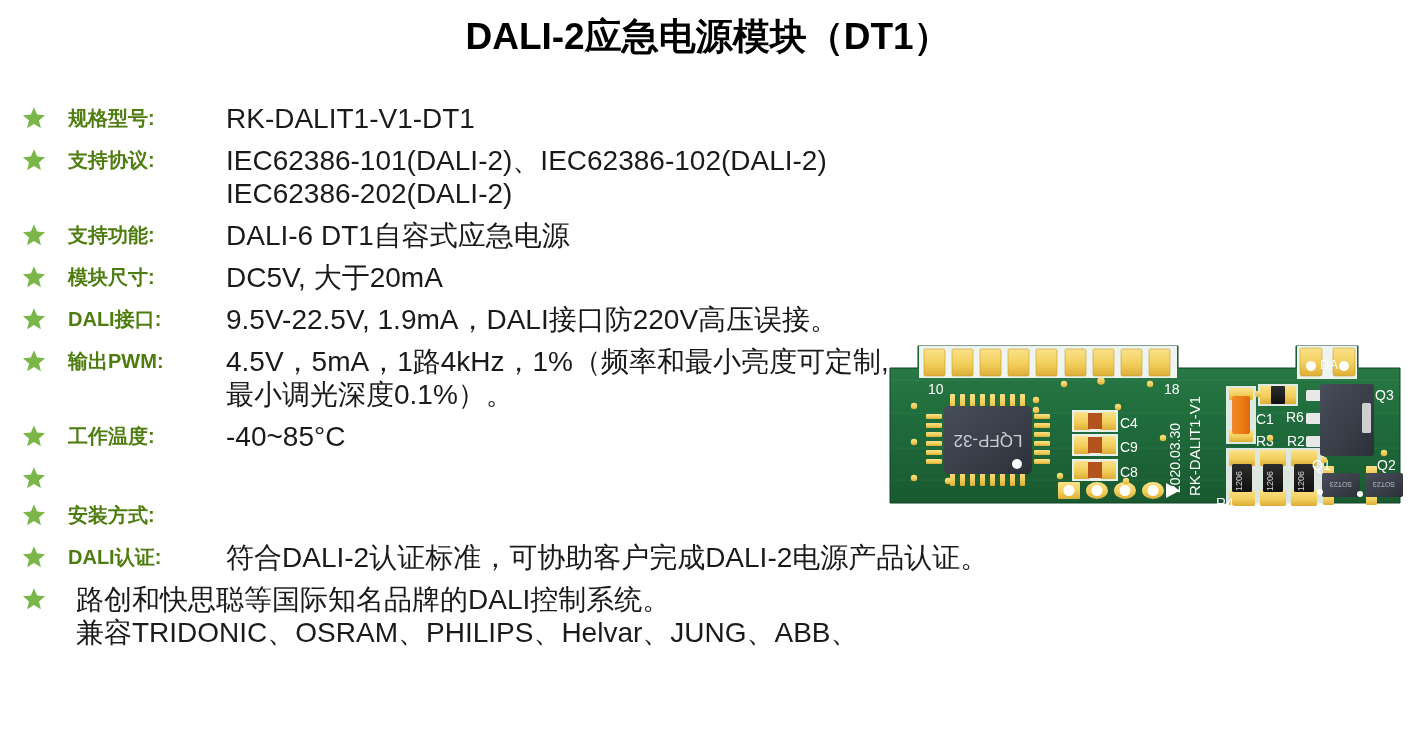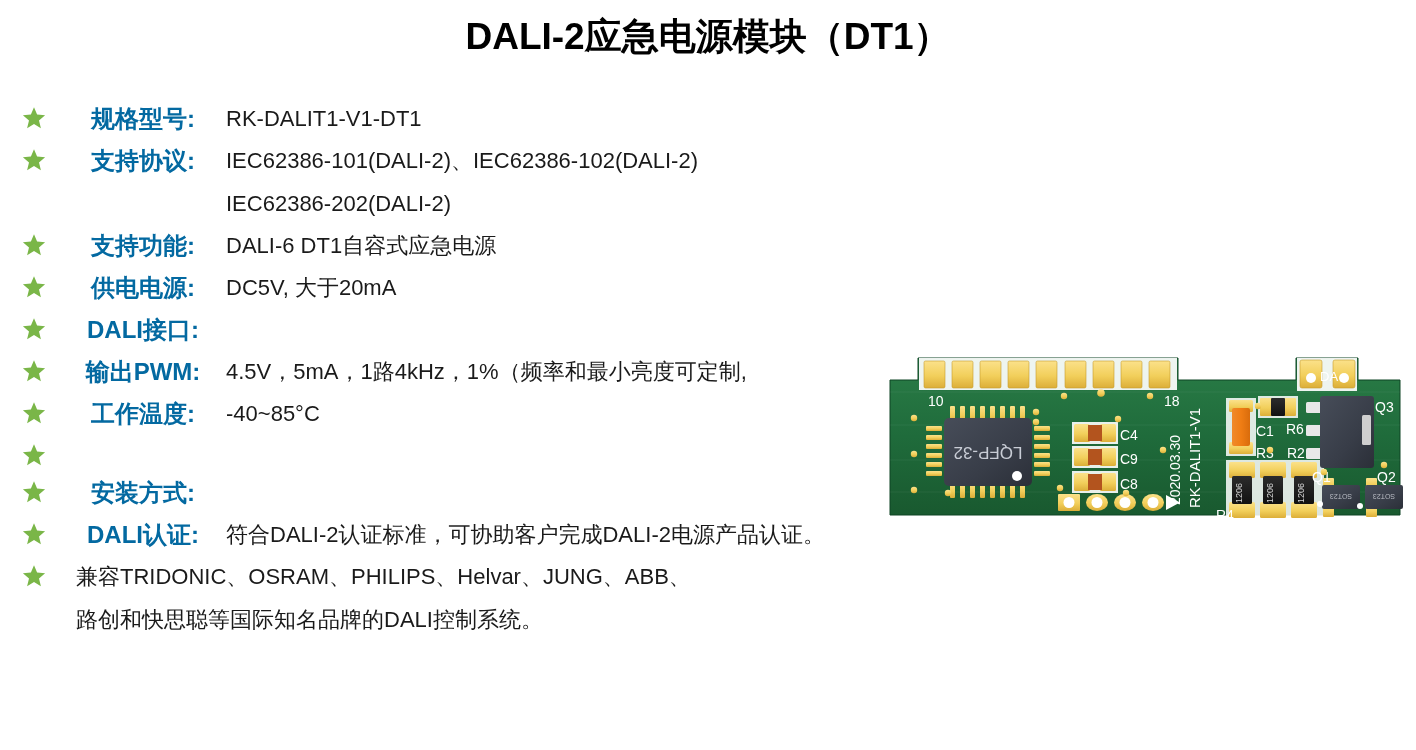--- a/index.html
+++ b/index.html
@@ -50,43 +50,43 @@
     padding-top: 4px;
   }
   .star {
     display: block;
     width: 24px;
     height: 24px;
   }
   .label-cell {
     flex: 0 0 150px;
     width: 150px;
-    text-align: center;
-    font-size: 24px;
+    text-align: left;
+    font-size: 20px;
     font-weight: bold;
-    color: #0369a1;
+    color: #4d7c0f;
     line-height: 33px;
     white-space: nowrap;
   }
   .value-cell {
     flex: 1 1 auto;
     padding-left: 8px;
-    font-size: 22px;
+    font-size: 28px;
     color: #1a1a1a;
     line-height: 33px;
     font-weight: normal;
   }
   .value-cell .vline { display: block; white-space: nowrap; }
-  .value-cell .vline + .vline { margin-top: 10px; }
+  .value-cell .vline + .vline { }
 
   
   #pcb-wrap {
     position: absolute;
     left: 888px;
-    top: 330px;
+    top: 318px;
     width: 516px;
     height: 205px;
   }
   #pcb {
     position: absolute;
     left: 0; top: 0;
     width: 516px; height: 205px;
   }
 </style>
 </head>
@@ -130,42 +130,46 @@
         <div class="value-cell">
           <span class="vline">DALI-6 DT1自容式应急电源</span>
         </div>
       </div>
       <div class="spec-row">
         <div class="star-cell">
           <svg class="star" viewBox="0 0 24 24" aria-hidden="true">
             <polygon points="12,1.2 15.1,8.6 23.1,9.2 17,14.4 18.9,22.2 12,18 5.1,22.2 7,14.4 0.9,9.2 8.9,8.6" fill="#7ab648"></polygon>
           </svg>
         </div>
-        <div class="label-cell">供电电源:</div>
+        <div class="label-cell">模块尺寸:</div>
         <div class="value-cell">
           <span class="vline">DC5V, 大于20mA</span>
         </div>
       </div>
       <div class="spec-row">
         <div class="star-cell">
           <svg class="star" viewBox="0 0 24 24" aria-hidden="true">
             <polygon points="12,1.2 15.1,8.6 23.1,9.2 17,14.4 18.9,22.2 12,18 5.1,22.2 7,14.4 0.9,9.2 8.9,8.6" fill="#7ab648"></polygon>
           </svg>
         </div>
         <div class="label-cell">DALI接口:</div>
+        <div class="value-cell">
+          <span class="vline">9.5V-22.5V, 1.9mA，DALI接口防220V高压误接。</span>
+        </div>
       </div>
       <div class="spec-row">
         <div class="star-cell">
           <svg class="star" viewBox="0 0 24 24" aria-hidden="true">
             <polygon points="12,1.2 15.1,8.6 23.1,9.2 17,14.4 18.9,22.2 12,18 5.1,22.2 7,14.4 0.9,9.2 8.9,8.6" fill="#7ab648"></polygon>
           </svg>
         </div>
         <div class="label-cell">输出PWM:</div>
         <div class="value-cell">
           <span class="vline">4.5V，5mA，1路4kHz，1%（频率和最小亮度可定制,</span>
+          <span class="vline">最小调光深度0.1%）。</span>
         </div>
       </div>
       <div class="spec-row">
         <div class="star-cell">
           <svg class="star" viewBox="0 0 24 24" aria-hidden="true">
             <polygon points="12,1.2 15.1,8.6 23.1,9.2 17,14.4 18.9,22.2 12,18 5.1,22.2 7,14.4 0.9,9.2 8.9,8.6" fill="#7ab648"></polygon>
           </svg>
         </div>
         <div class="label-cell">工作温度:</div>
         <div class="value-cell">
@@ -198,22 +202,22 @@
           <span class="vline">符合DALI-2认证标准，可协助客户完成DALI-2电源产品认证。</span>
         </div>
       </div>
       <div class="spec-row">
         <div class="star-cell">
           <svg class="star" viewBox="0 0 24 24" aria-hidden="true">
             <polygon points="12,1.2 15.1,8.6 23.1,9.2 17,14.4 18.9,22.2 12,18 5.1,22.2 7,14.4 0.9,9.2 8.9,8.6" fill="#7ab648"></polygon>
           </svg>
         </div>
         <div class="value-cell">
+          <span class="vline">路创和快思聪等国际知名品牌的DALI控制系统。</span>
           <span class="vline">兼容TRIDONIC、OSRAM、PHILIPS、Helvar、JUNG、ABB、</span>
-          <span class="vline">路创和快思聪等国际知名品牌的DALI控制系统。</span>
         </div>
       </div>
     </div>
 
   <div id="pcb-wrap">
     <svg id="pcb" viewBox="0 0 516 205" xmlns="http://www.w3.org/2000/svg">
       <defs>
         <linearGradient id="gBoard" x1="0" y1="0" x2="0" y2="1">
           <stop offset="0%" stop-color="#2a7d47"></stop>
           <stop offset="50%" stop-color="#1f6b3b"></stop>

